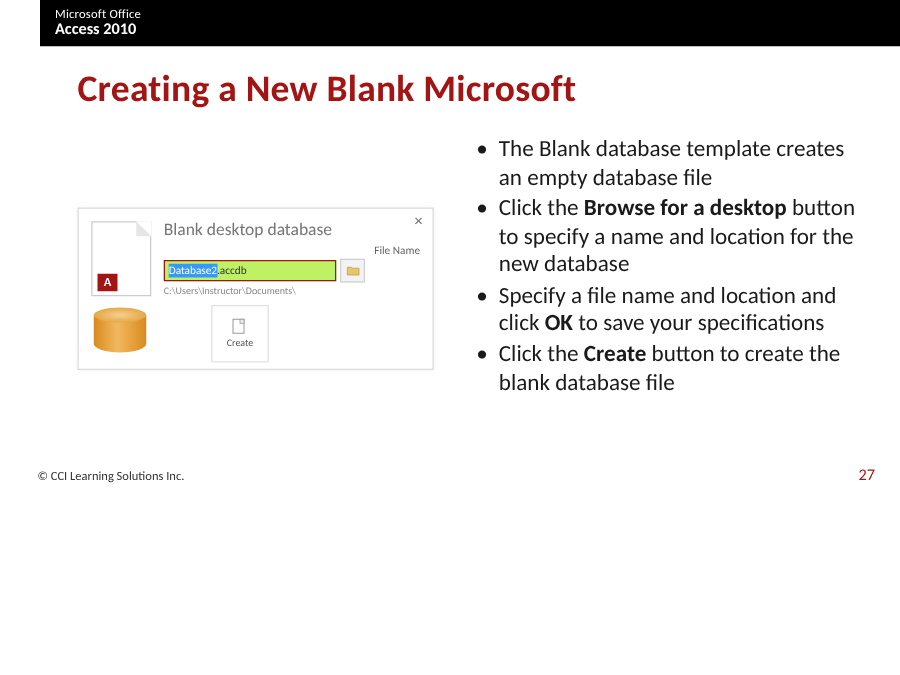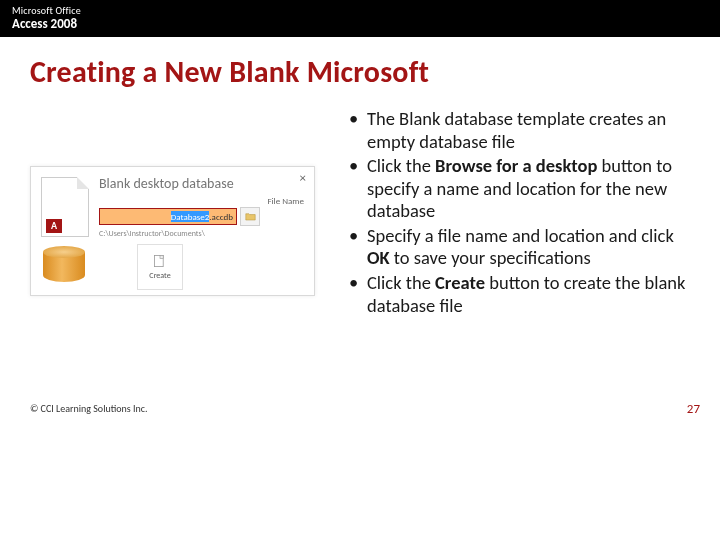--- a/index.html
+++ b/index.html
@@ -10,20 +10,21 @@
     font-family: "Segoe UI", Calibri, Arial, sans-serif;
     background: #fff;
     overflow: hidden;
   }
   .slide {
     width: 720px;
     height: 416px;
     position: relative;
     background: #fff;
     box-sizing: border-box;
+    padding-left: 32px;
   }
   .header-band {
     background: #000;
     color: #fff;
     padding: 4px 12px 6px 12px;
     width: 100%;
     box-sizing: border-box;
   }
   .header-band .ms-office {
     font-size: 10px;
@@ -128,26 +129,25 @@
     text-align: right;
   }
   .fname-row {
     display: flex;
     flex-direction: row;
     align-items: center;
     gap: 3px;
   }
   .fname-input {
     border: 1px solid #a31515;
-    background: #fdba74;
+    background: #bef264;
     font-size: 9px;
     padding: 2px 3px;
     width: 130px;
     color: #333;
-    text-align: right;
   }
   .fname-input .sel {
     background: #3399ff;
     color: #fff;
   }
   .browse-btn {
     width: 18px;
     height: 17px;
     border: 1px solid #d0d0d0;
     background: #f3f3f3;
@@ -229,21 +229,21 @@
   ul.bullets > li::before {
     content: "•";
     position: absolute;
     left: 0;
     top: 0;
     color: #1a1a1a;
   }
   .bold { font-weight: 700; }
   .footer {
     position: absolute;
-    bottom: 0;
+    bottom: 28px;
     left: 0;
     width: 100%;
     box-sizing: border-box;
     padding: 0 20px 0 30px;
     display: flex;
     flex-direction: row;
     justify-content: space-between;
     align-items: center;
   }
   .copyright {
@@ -256,21 +256,21 @@
     font-weight: 400;
   }
 </style>
 </head>
 <body>
 
 <div class="slide">
 
   <div class="header-band">
     <div class="ms-office">Microsoft Office</div>
-    <div class="access">Access 2008</div>
+    <div class="access">Access 2010</div>
   </div>
 
   <div class="title">Creating a New Blank Microsoft</div>
 
   <div class="content">
 
     <div class="figure-col">
       <div class="figure">
         <div class="close-x">×</div>
         <div class="figure-row">

